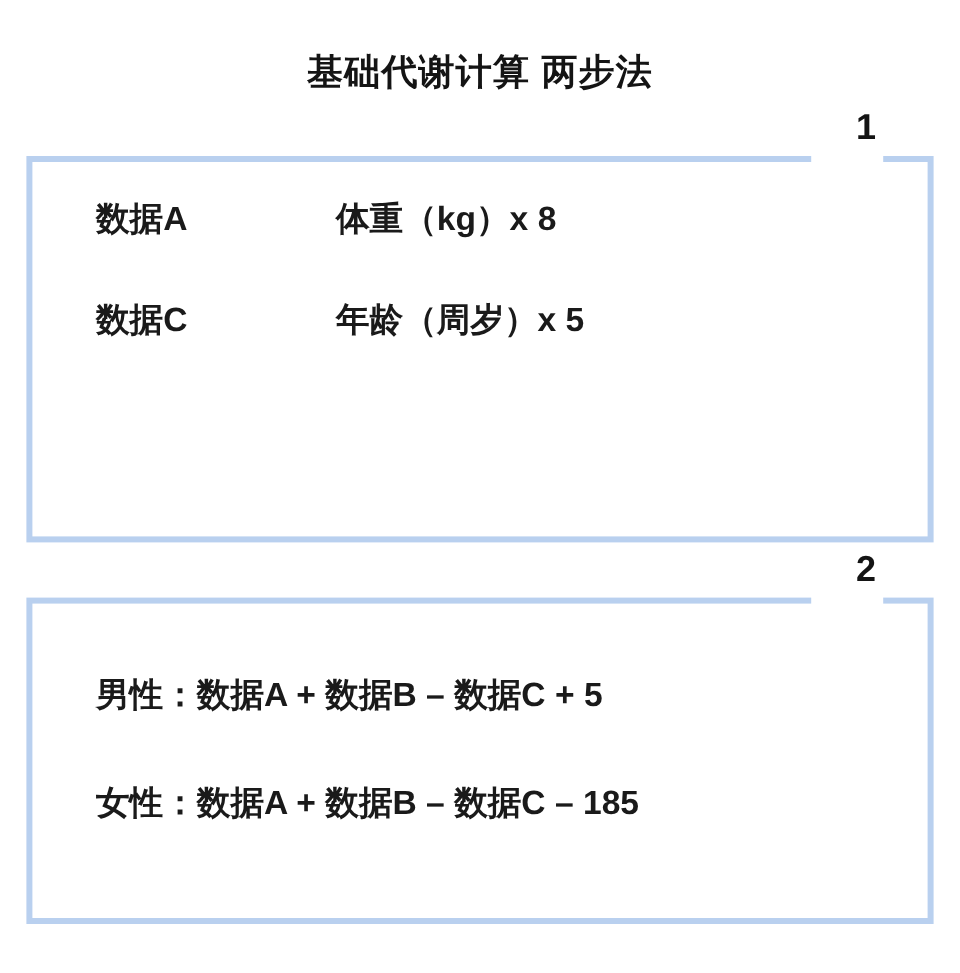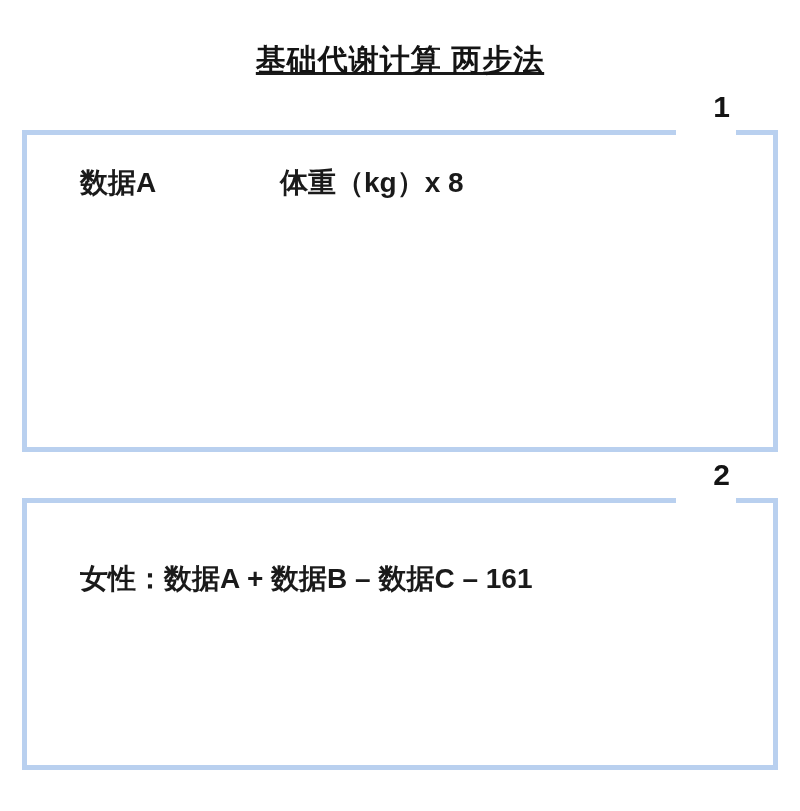--- a/index.html
+++ b/index.html
@@ -12,21 +12,20 @@
     background: #ffffff;
     font-family: "Liberation Sans", "DejaVu Sans", sans-serif;
     color: #1a1a1a;
     overflow: hidden;
   }
   .page {
     position: relative;
     width: 800px;
     height: 811px;
     box-sizing: border-box;
-    text-decoration: underline;
   }
   .title {
     text-align: center;
     font-size: 30px;
     font-weight: bold;
     letter-spacing: 1px;
     padding-top: 40px;
     color: #141414;
   }
 
@@ -108,26 +107,31 @@
   <div class="step step-1">
     <div class="box"></div>
     <div class="num-gap"></div>
     <div class="step-num">1</div>
 
     <div class="rows">
       <div class="row">
         <span class="label">数据A</span>
         <span class="value">体重（kg）x 8</span>
       </div>
+      <div class="row">
+        <span class="label">数据C</span>
+        <span class="value">年龄（周岁）x 5</span>
+      </div>
     </div>
   </div>
 
   <div class="step step-2">
     <div class="box"></div>
     <div class="num-gap"></div>
     <div class="step-num">2</div>
 
     <div class="rows-2">
-      <div class="line">女性：数据A + 数据B – 数据C – 161</div>
+      <div class="line">男性：数据A + 数据B – 数据C + 5</div>
+      <div class="line">女性：数据A + 数据B – 数据C – 185</div>
     </div>
   </div>
 
 </div>
 
 </body></html>

